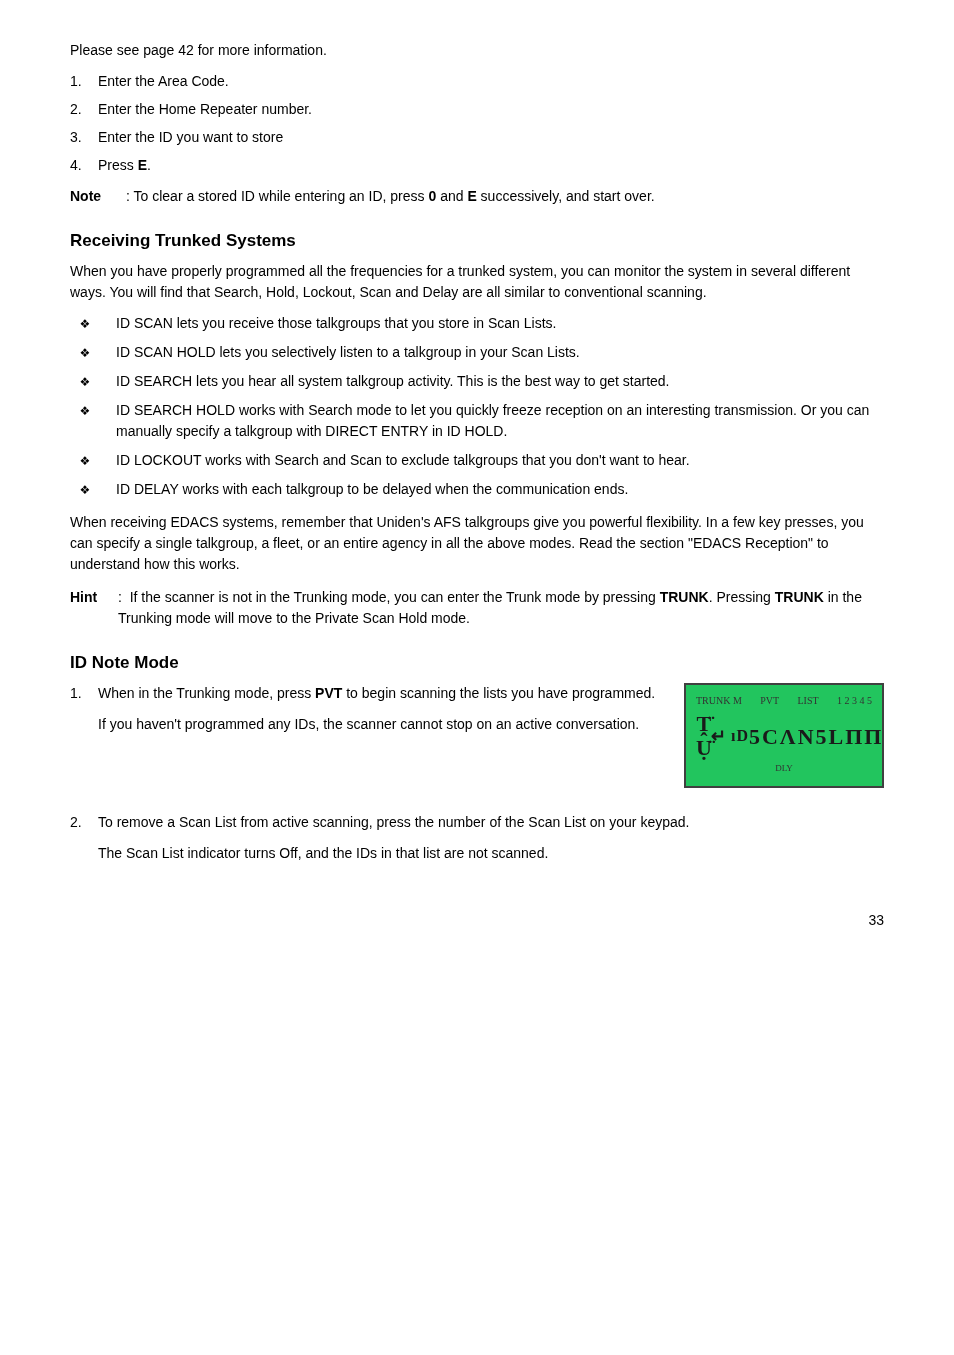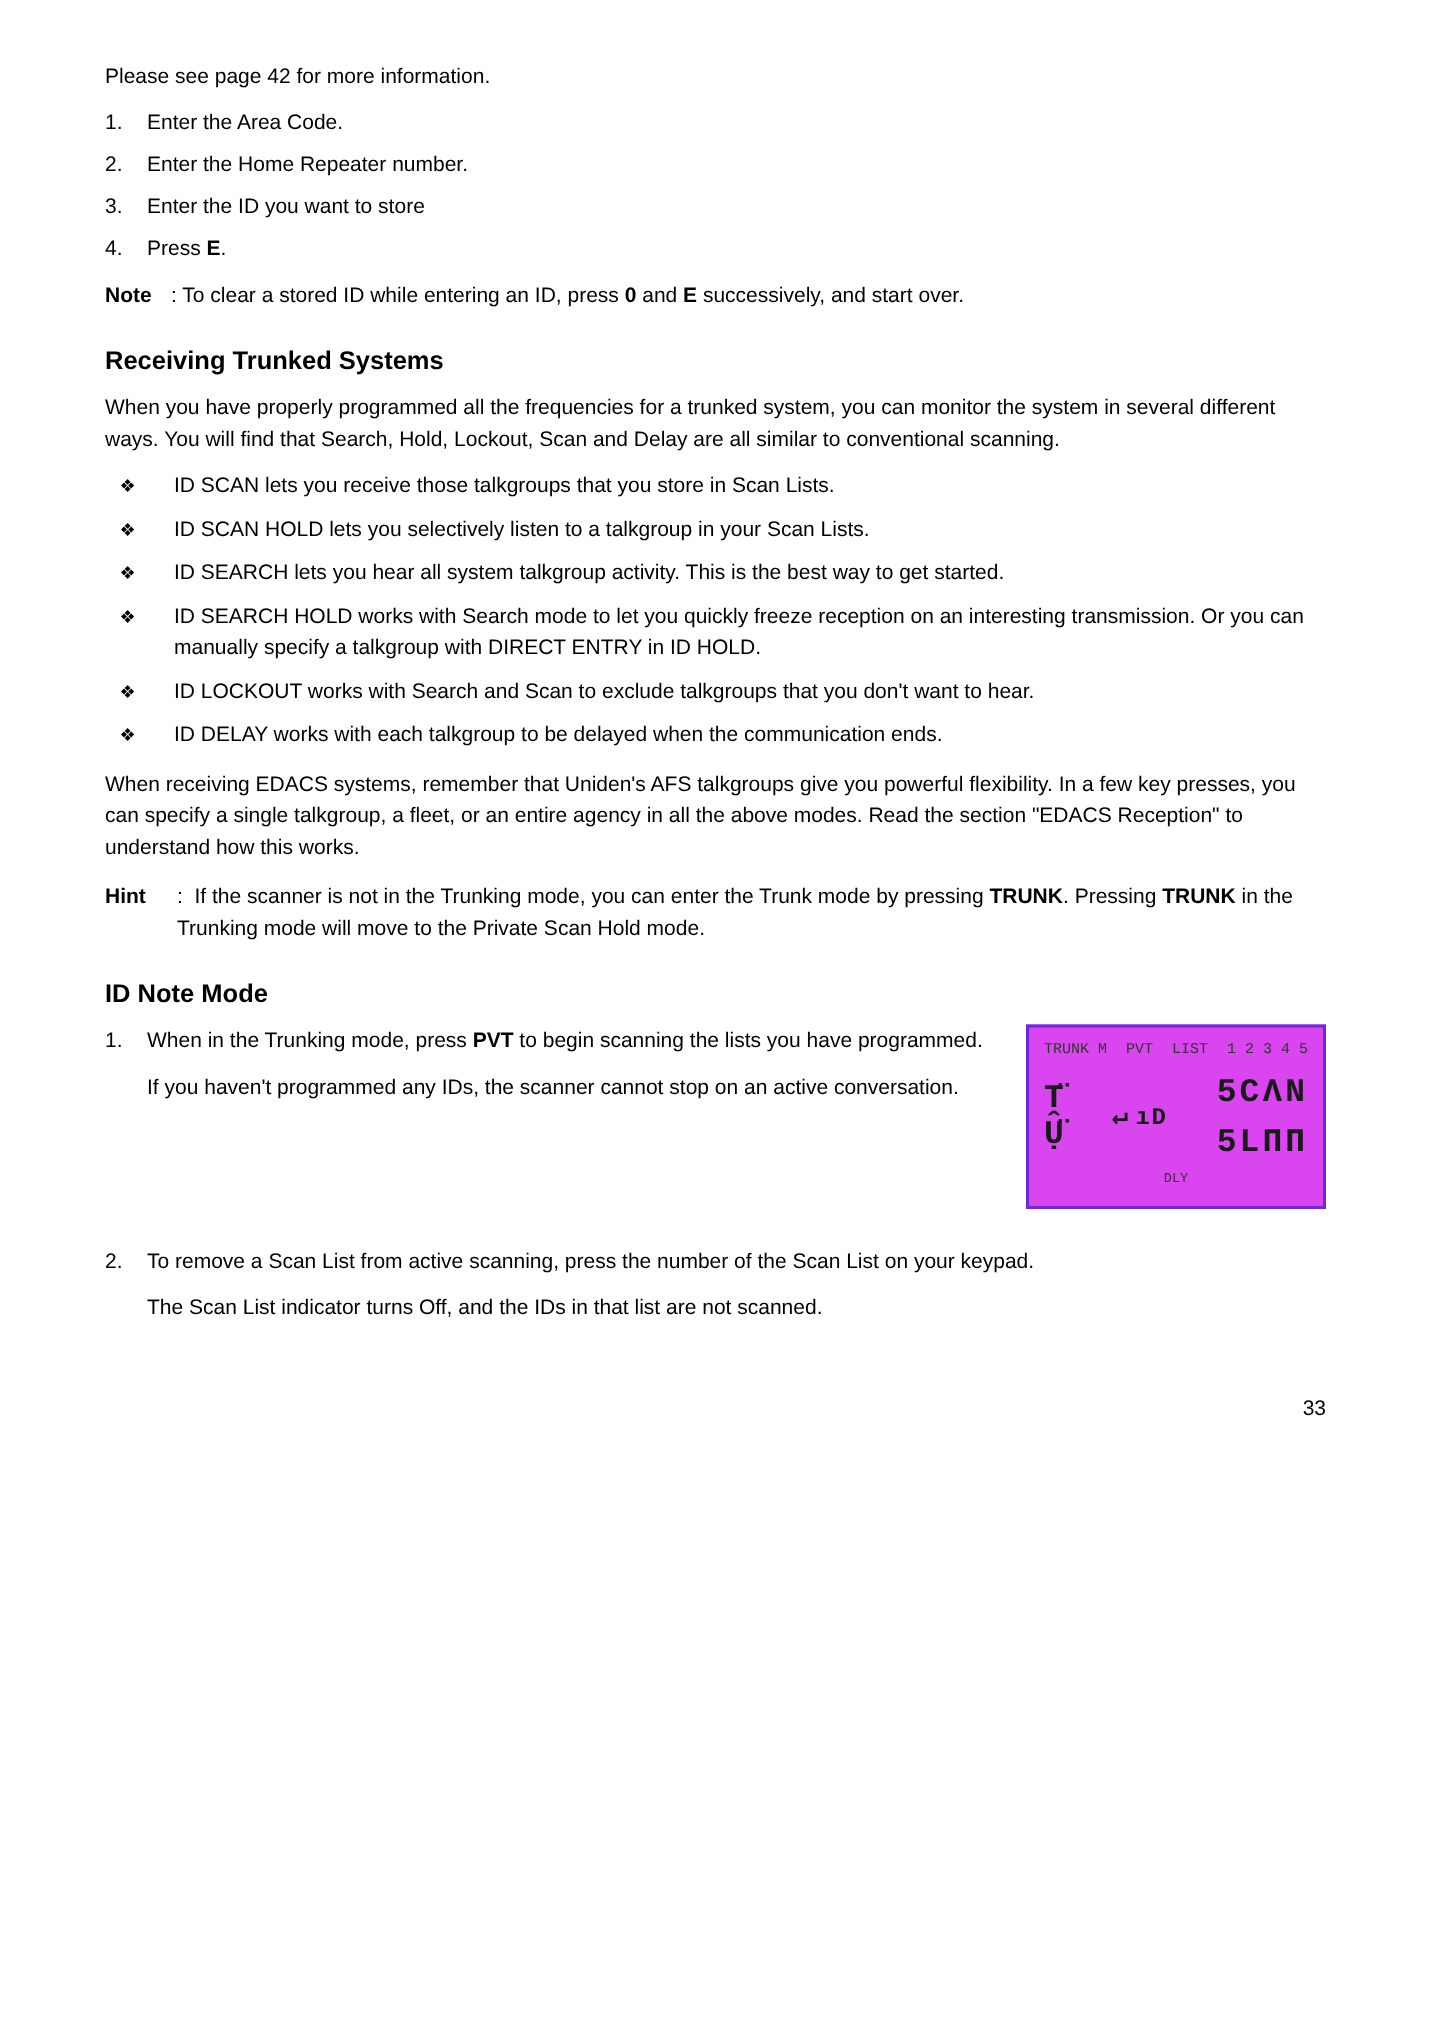--- a/index.html
+++ b/index.html
@@ -41,21 +41,21 @@
     }
 
     .numbered-list li .num {
       min-width: 20px;
     }
 
     .note-block {
       margin: 10px 0 20px 0;
       line-height: 1.5;
       display: flex;
-      gap: 4px;
+      gap: 16px;
     }
 
     .note-block .note-label {
       font-weight: bold;
       min-width: 40px;
     }
 
     .note-block .note-content {
       flex: 1;
     }
@@ -114,26 +114,26 @@
       align-items: flex-start;
       margin-bottom: 12px;
     }
 
     .step-text {
       flex: 1;
     }
 
     
     .lcd-display {
-      border: 2px solid #6d28d9;
-      background: #d946ef;
+      border: 2px solid #404040;
+      background: #22c55e;
       width: 200px;
       min-width: 200px;
       padding: 8px 10px 10px 10px;
-      font-family: Liberation Mono, monospace;
+      font-family: Liberation Serif, serif;
     }
 
     .lcd-top-row {
       display: flex;
       justify-content: space-between;
       font-size: 10px;
       color: #333;
       margin-bottom: 4px;
     }
 
@@ -160,21 +160,20 @@
       display: flex;
       align-items: center;
       gap: 4px;
     }
 
     .lcd-right-col {
       font-size: 20px;
       font-weight: bold;
       letter-spacing: 2px;
       display: flex;
-      flex-direction: column;
       align-items: flex-start;
     }
 
     .lcd-bottom-label {
       text-align: center;
       font-size: 9px;
       color: #333;
       margin-top: 2px;
     }
 

